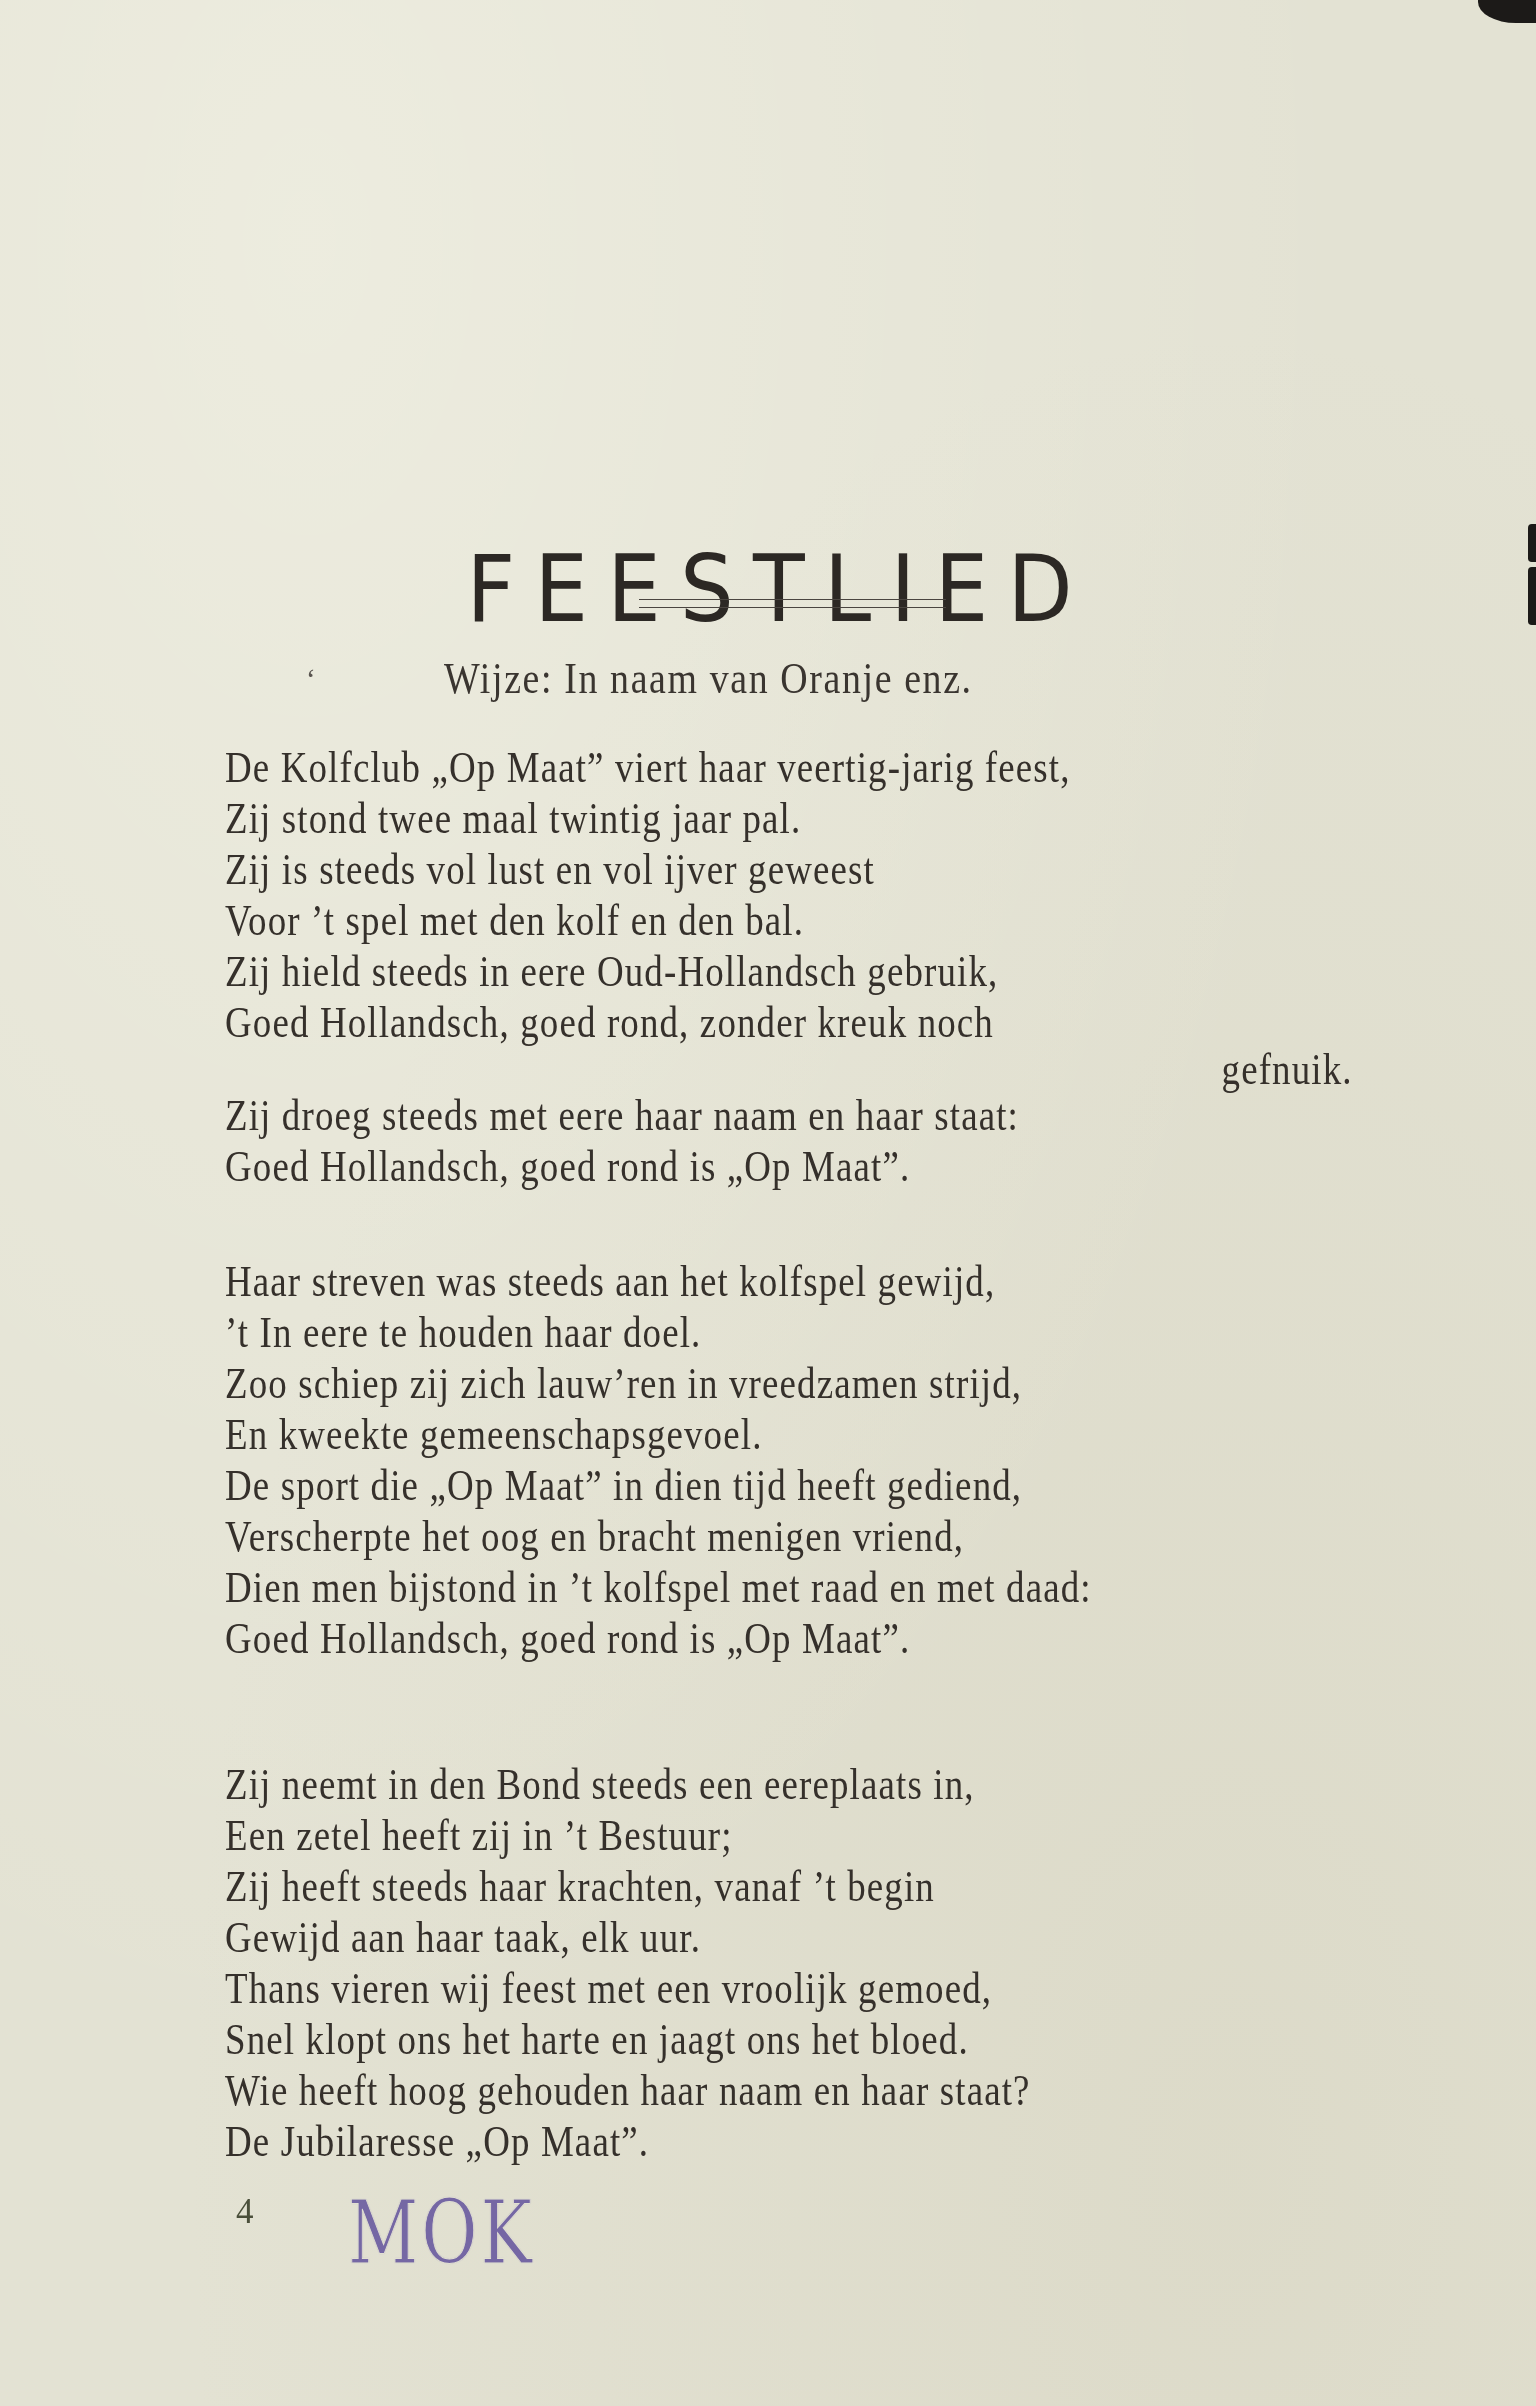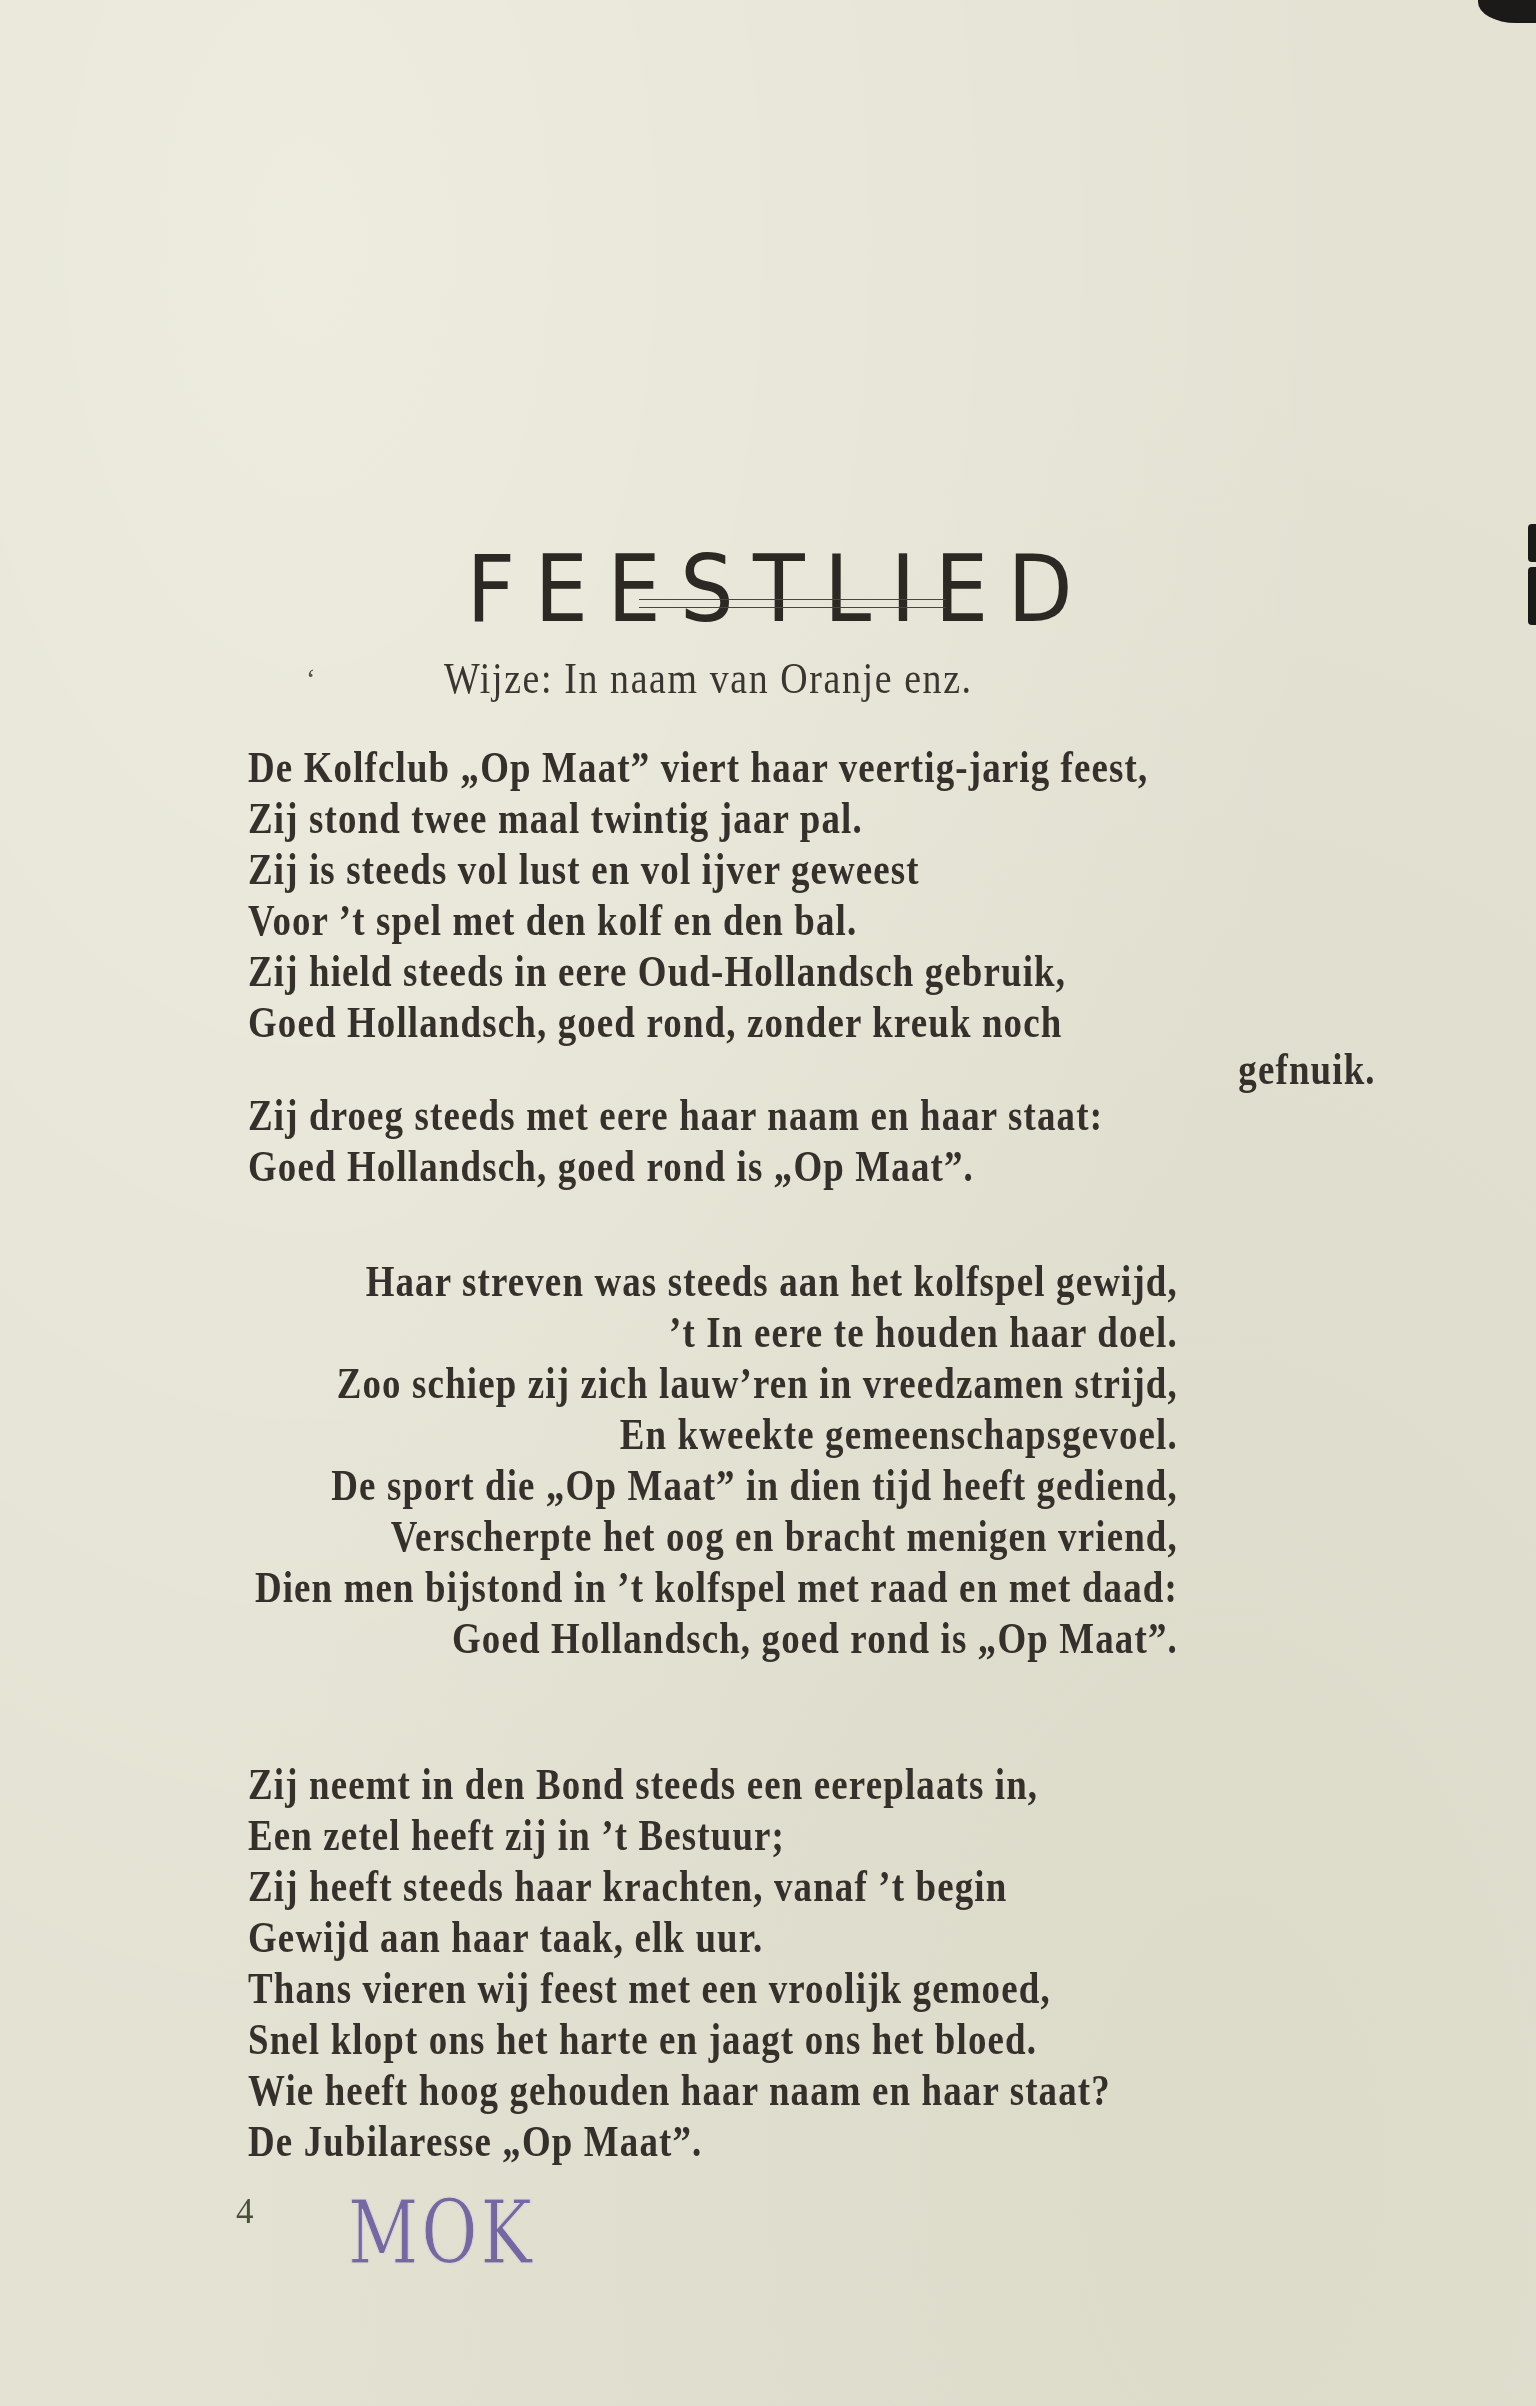--- a/index.html
+++ b/index.html
@@ -28,28 +28,28 @@
   }
   .rule {
     position: absolute; left: 639px; width: 307px; top: 599px; height: 8.6px;
     border-top: 1.9px solid #4a4540; border-bottom: 1.9px solid #4a4540; box-sizing: border-box;
   }
   .dash-mark { position: absolute; left: 306px; top: 663px; font-size: 29px; color: #5a5550; }
   .subtitle {
     position: absolute; left: 444px; top: 653px; font-size: 44px; color: #3a3530;
     letter-spacing: 1.9px; transform: scaleX(0.86); transform-origin: 0 0; white-space: nowrap;
   }
-  .stanza { position: absolute; left: 248px; width: 1134px; font-weight: bold; }
+  .stanza { position: absolute; left: 225px; width: 1134px; }
   .line {
     font-size: 45px; line-height: 51px; height: 51px; white-space: nowrap;
     transform: scaleX(0.82); transform-origin: 0 0; letter-spacing: 1.4px; color: #35302b;
   }
   .line.right { text-align: right; transform-origin: 100% 0; padding-right: 7.7px; }
   .stanza-1 { top: 742px; }
-  .stanza-2 { top: 1256px; text-align: right; }
+  .stanza-2 { top: 1256px; }
   .stanza-3 { top: 1726px; margin-top: 33px; }
   .page-number {
     position: absolute; left: 236px; top: 2192px; font-size: 35px; color: #4a4f3a;
   }
   .stamp {
     position: absolute; left: 348px; top: 2181px; font-size: 88px; color: #5b4a9a;
     opacity: 0.8; letter-spacing: 3.8px; font-family: "DejaVu Serif", serif;
     transform: scaleX(0.78); transform-origin: 0 0; font-weight: 300;
     text-shadow: 0 0 1px #6a5aaa;
   }

